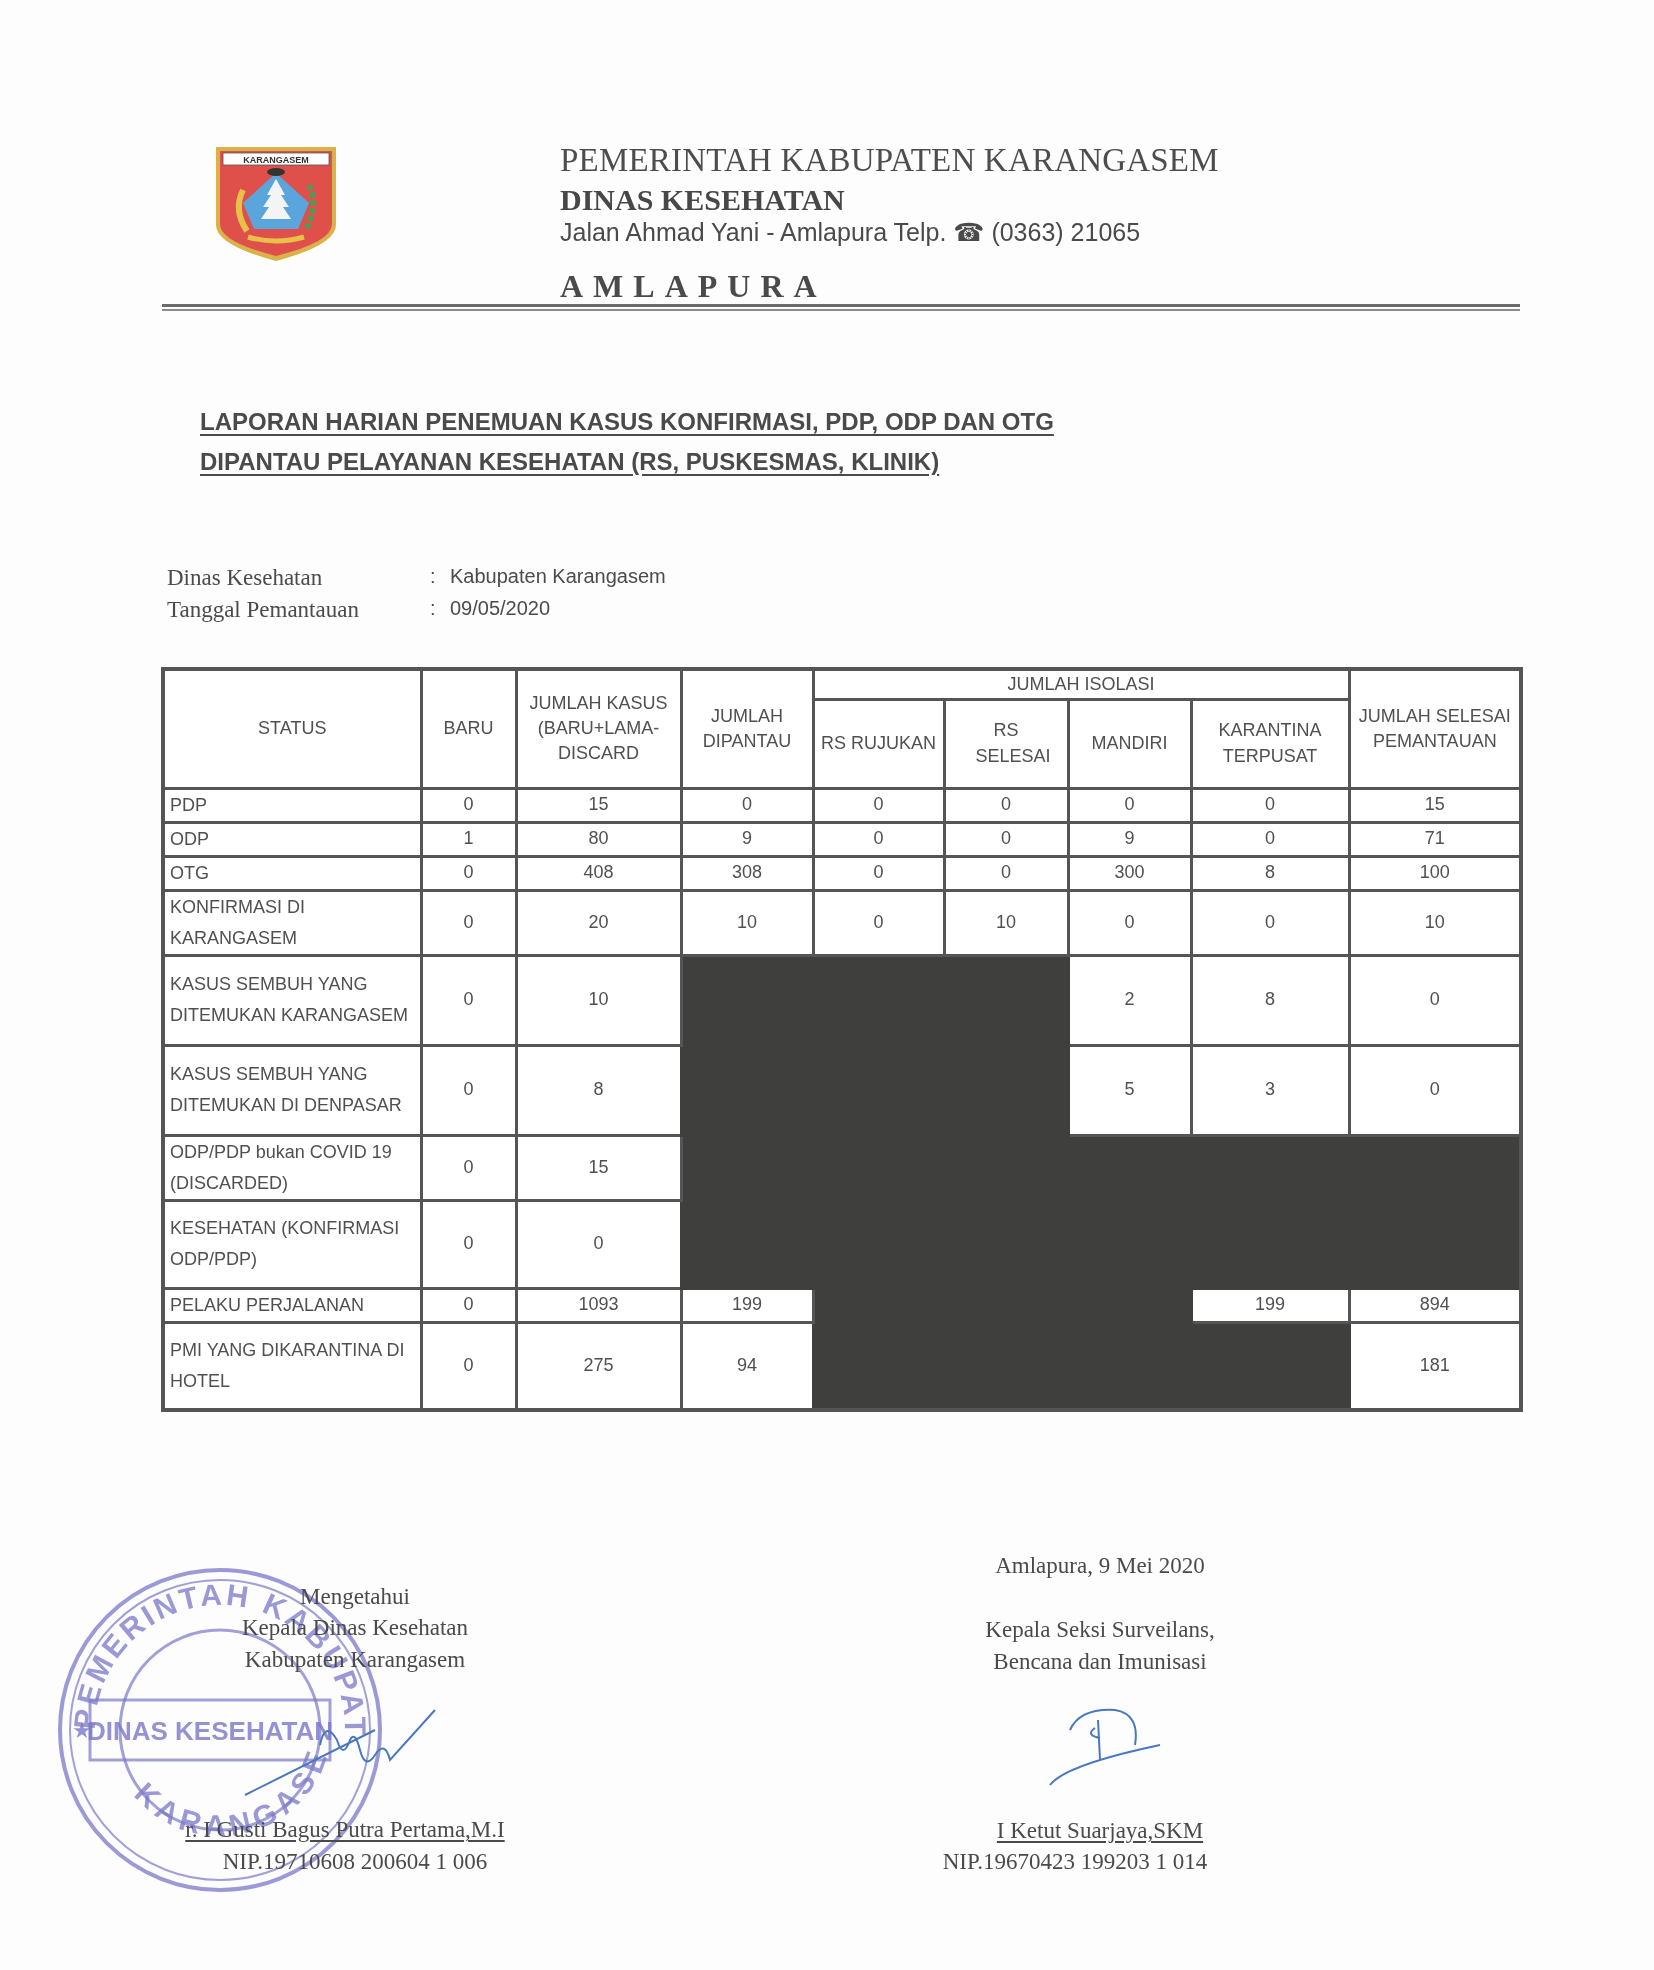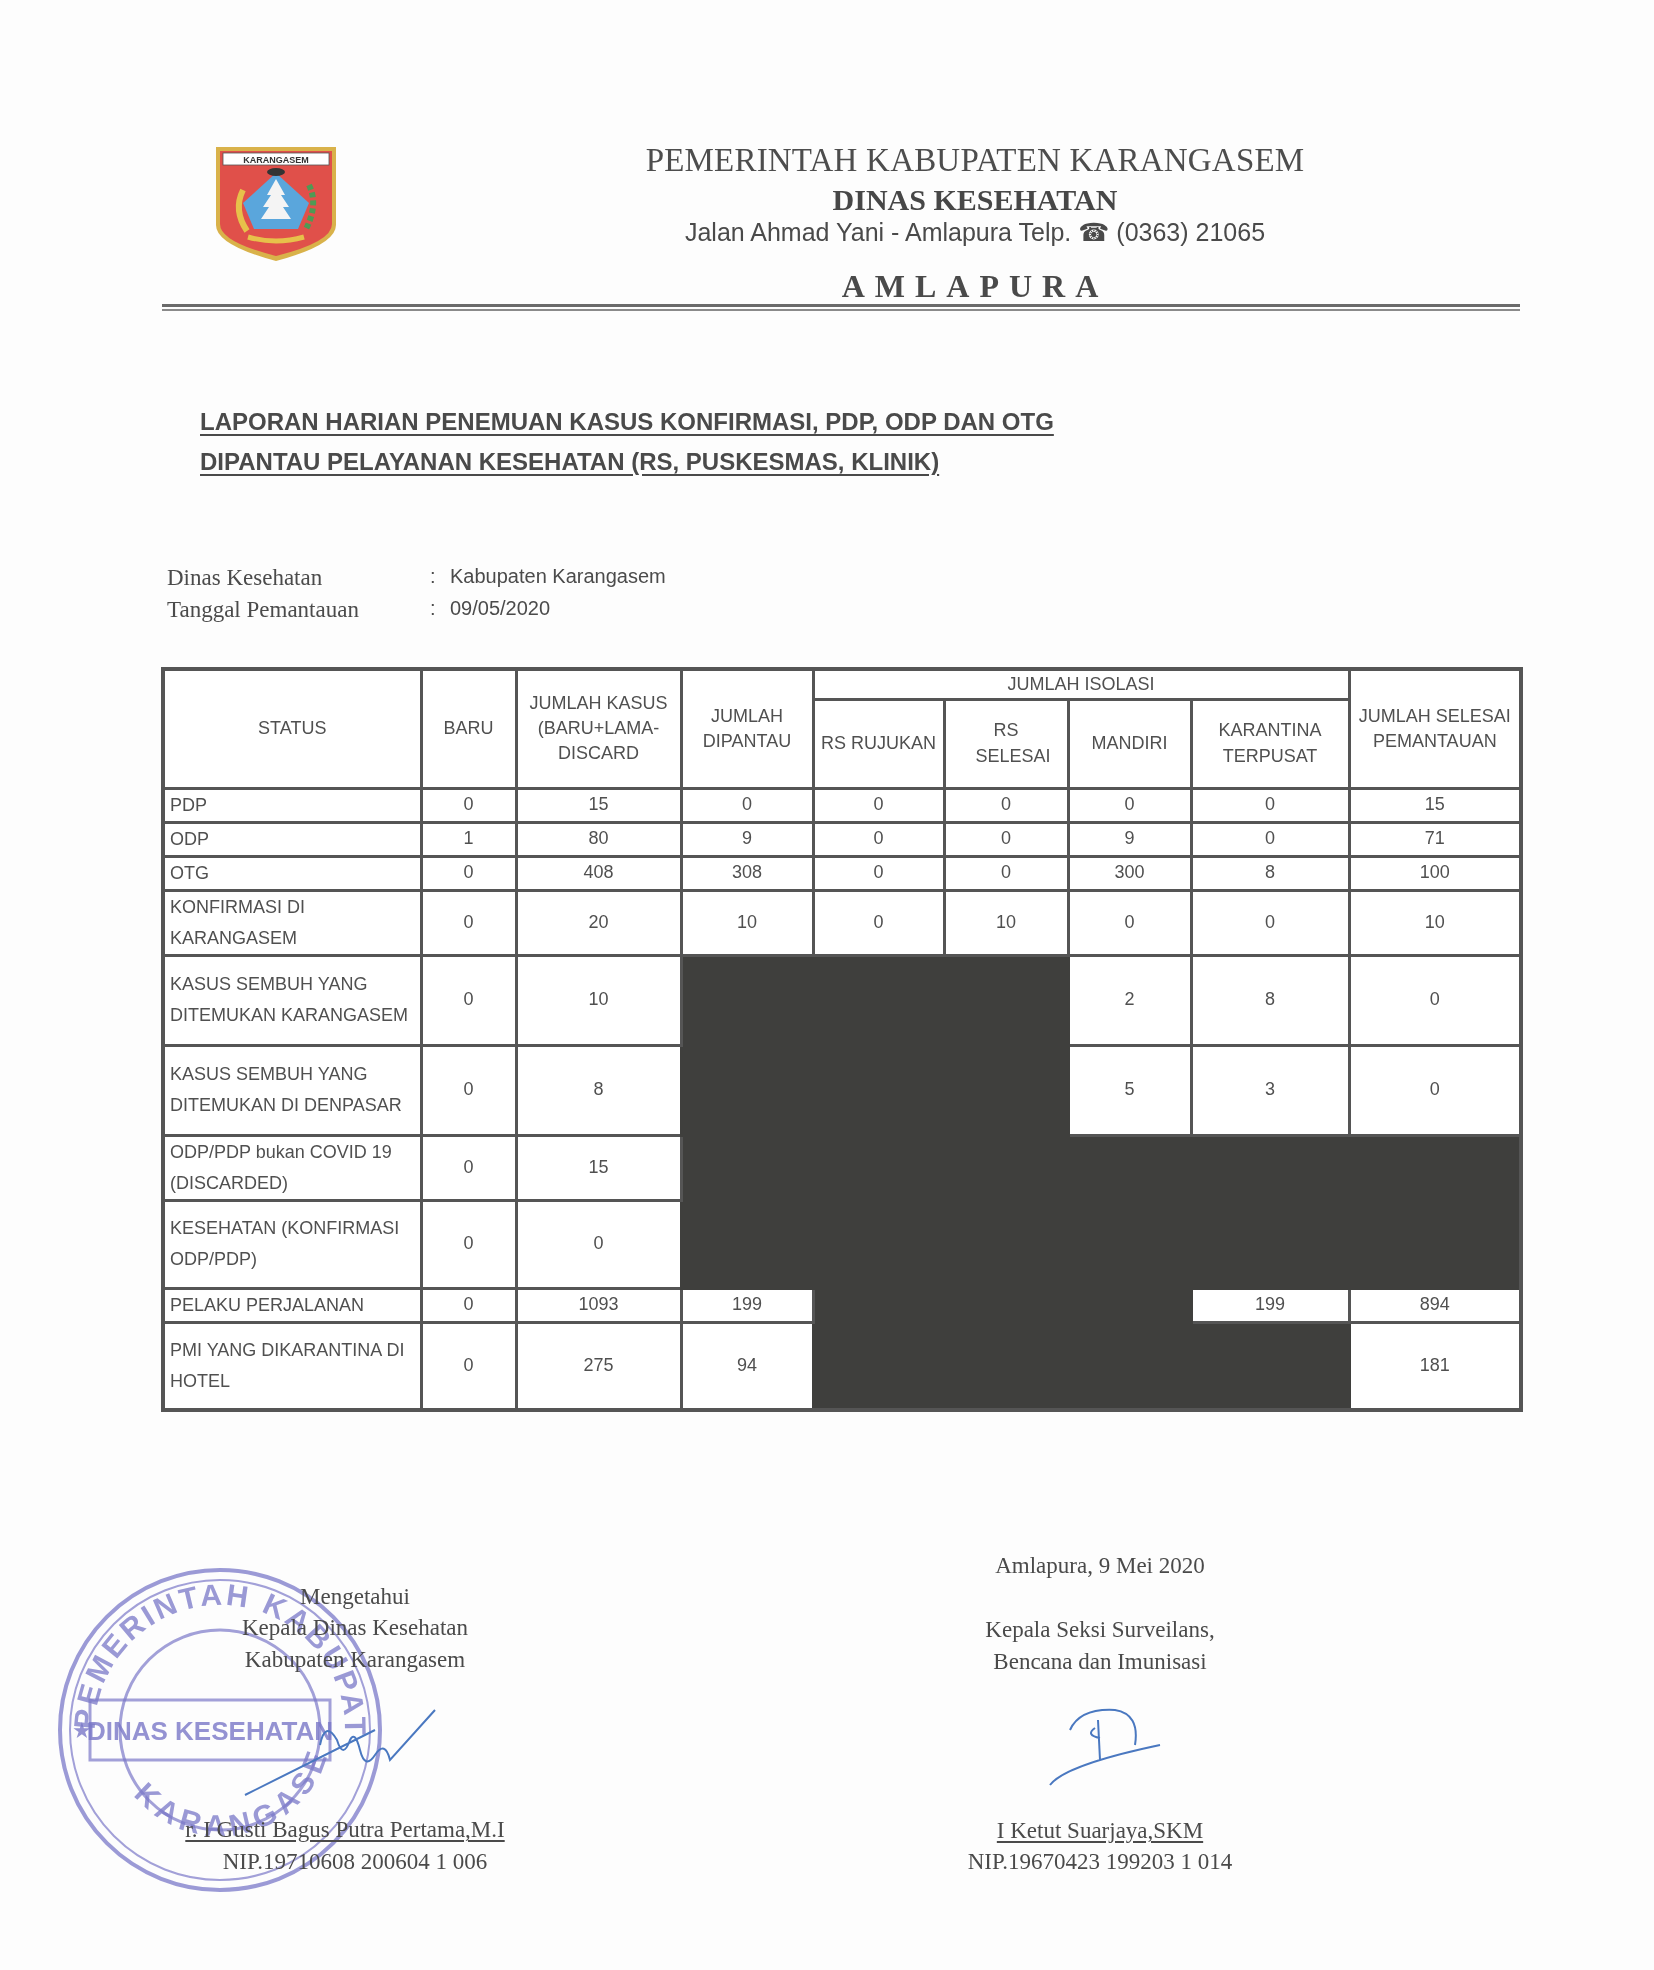--- a/index.html
+++ b/index.html
@@ -5,21 +5,21 @@
   html, body { margin: 0; padding: 0; }
   body {
     width: 1654px; height: 1970px; position: relative; overflow: hidden;
     background: #fdfdfd; color: #4a4a4a;
     font-family: "Liberation Serif", serif;
   }
   .abs { position: absolute; }
 
   
   .logo { left: 213px; top: 145px; width: 126px; height: 118px; }
-  .lh { left: 560px; width: 830px; text-align: center; white-space: nowrap; }
+  .lh { left: 560px; width: 830px; white-space: nowrap; }
   .lh-gov { top: 142px; font-size: 33px; letter-spacing: 0.2px; color: #4d4d4d; }
   .lh-dept { top: 183px; font-size: 30px; font-weight: bold; color: #474747; }
   .lh-addr { top: 218px; font-size: 25px; font-family: Liberation Sans, sans-serif; color: #4a4a4a; }
   .lh-city { top: 268px; font-size: 32px; font-weight: bold; letter-spacing: 10px; color: #4a4a4a; }
   .rule-thick { left: 162px; top: 304px; width: 1358px; height: 3px; background: #6a6a6a; }
   .rule-thin { left: 162px; top: 309px; width: 1358px; height: 2px; background: #8a8a8a; }
 
   
   .title { left: 200px; width: 1270px; text-align: left; font-family: "Liberation Sans", sans-serif;
     font-weight: bold; font-size: 24px; color: #4a4a4a; text-decoration: underline; text-underline-offset: 4px; white-space: nowrap; }
@@ -246,13 +246,13 @@
 <div class="abs sig underline" style="left:160px; width:370px; top:1817px">r. I Gusti Bagus Putra Pertama,M.I</div>
 <div class="abs sig" style="left:190px; width:330px; top:1849px">NIP.19710608 200604 1 006</div>
 
 <div class="abs sig sig-right" style="top:1553px">Amlapura, 9 Mei 2020</div>
 <div class="abs sig sig-right" style="top:1617px">Kepala Seksi Surveilans,</div>
 <div class="abs sig sig-right" style="top:1649px">Bencana dan Imunisasi</div>
 <svg class="abs sign-right" viewBox="0 0 150 90">
   <path d="M30 30 Q40 8 75 10 Q100 14 95 45 M55 28 Q45 35 60 38 M58 20 L60 60 M10 85 Q25 65 120 45" stroke="#4a78c0" stroke-width="2" fill="none"></path>
 </svg>
 <div class="abs sig underline" style="left:950px; width:300px; top:1818px">I Ketut Suarjaya,SKM</div>
-<div class="abs sig" style="left:940px; width:320px; top:1849px">NIP.19670423 199203 1 014</div>
+<div class="abs sig" style="left:915px; width:320px; top:1849px">NIP.19670423 199203 1 014</div>
 
 </body></html>

